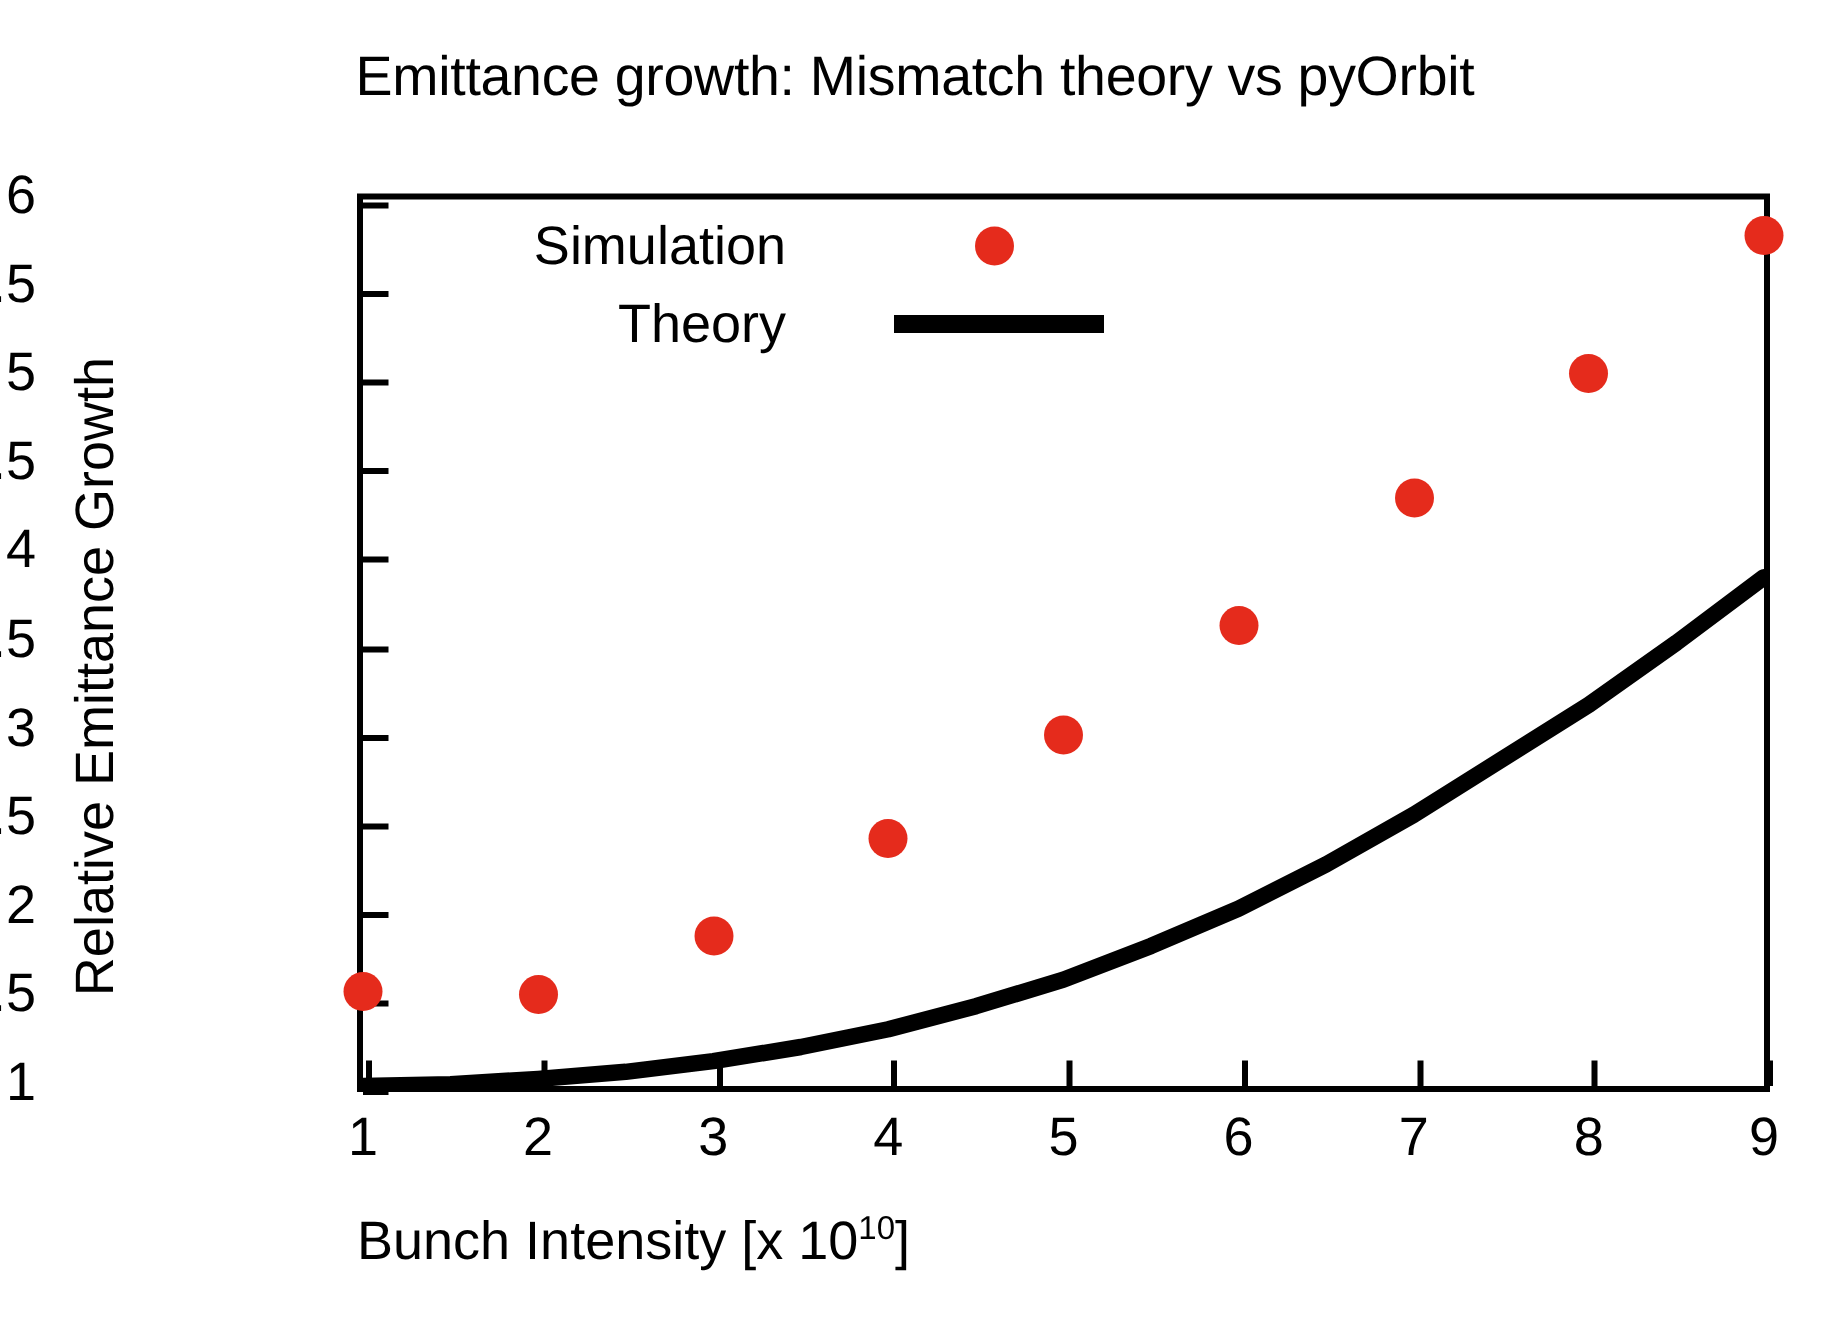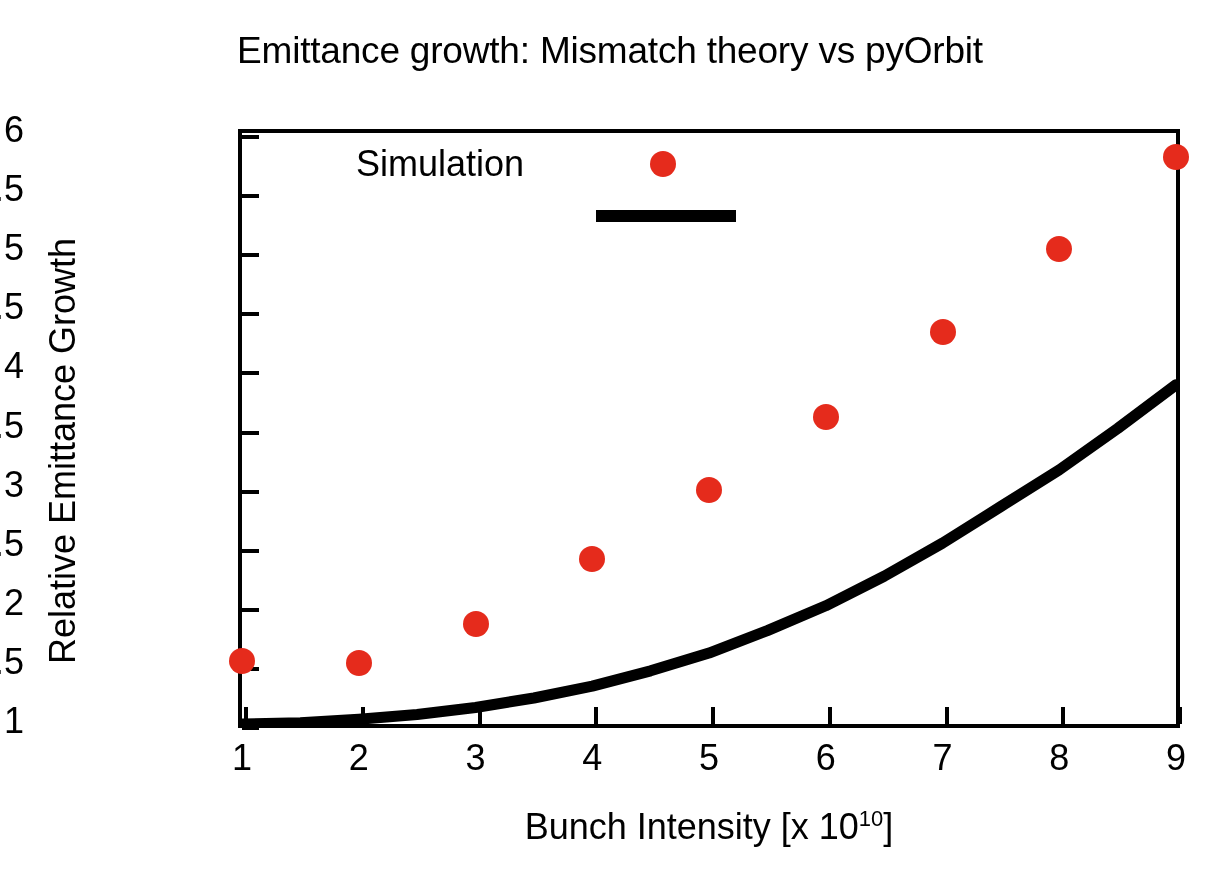--- a/index.html
+++ b/index.html
@@ -49,21 +49,21 @@
     transform-origin: center center;
     white-space: nowrap;
   }
 
   
   #xlabel {
     position: absolute;
     left: 238px;
     top: 806px;
     width: 942px;
-    text-align: center;
+    text-align: left;
     font-size: 36px;
     white-space: nowrap;
   }
   #xlabel sup {
     font-size: 22px;
     vertical-align: super;
     line-height: 0;
   }
 
   
@@ -240,19 +240,20 @@
     </div>
 
   <div id="legend">
     <div class="legend-row">
       <span class="legend-label">Simulation</span>
       <span class="legend-key">
         <span class="legend-dot" id="legend-dot" style="background: rgb(229, 43, 28);"></span>
       </span>
     </div>
     <div class="legend-row">
+      <span class="legend-label">Theory</span>
       <span class="legend-key">
         <span class="legend-line" id="legend-line" style="background: rgb(0, 0, 0);"></span>
       </span>
     </div>
   </div>
 
 </div>
 
 </body></html>

